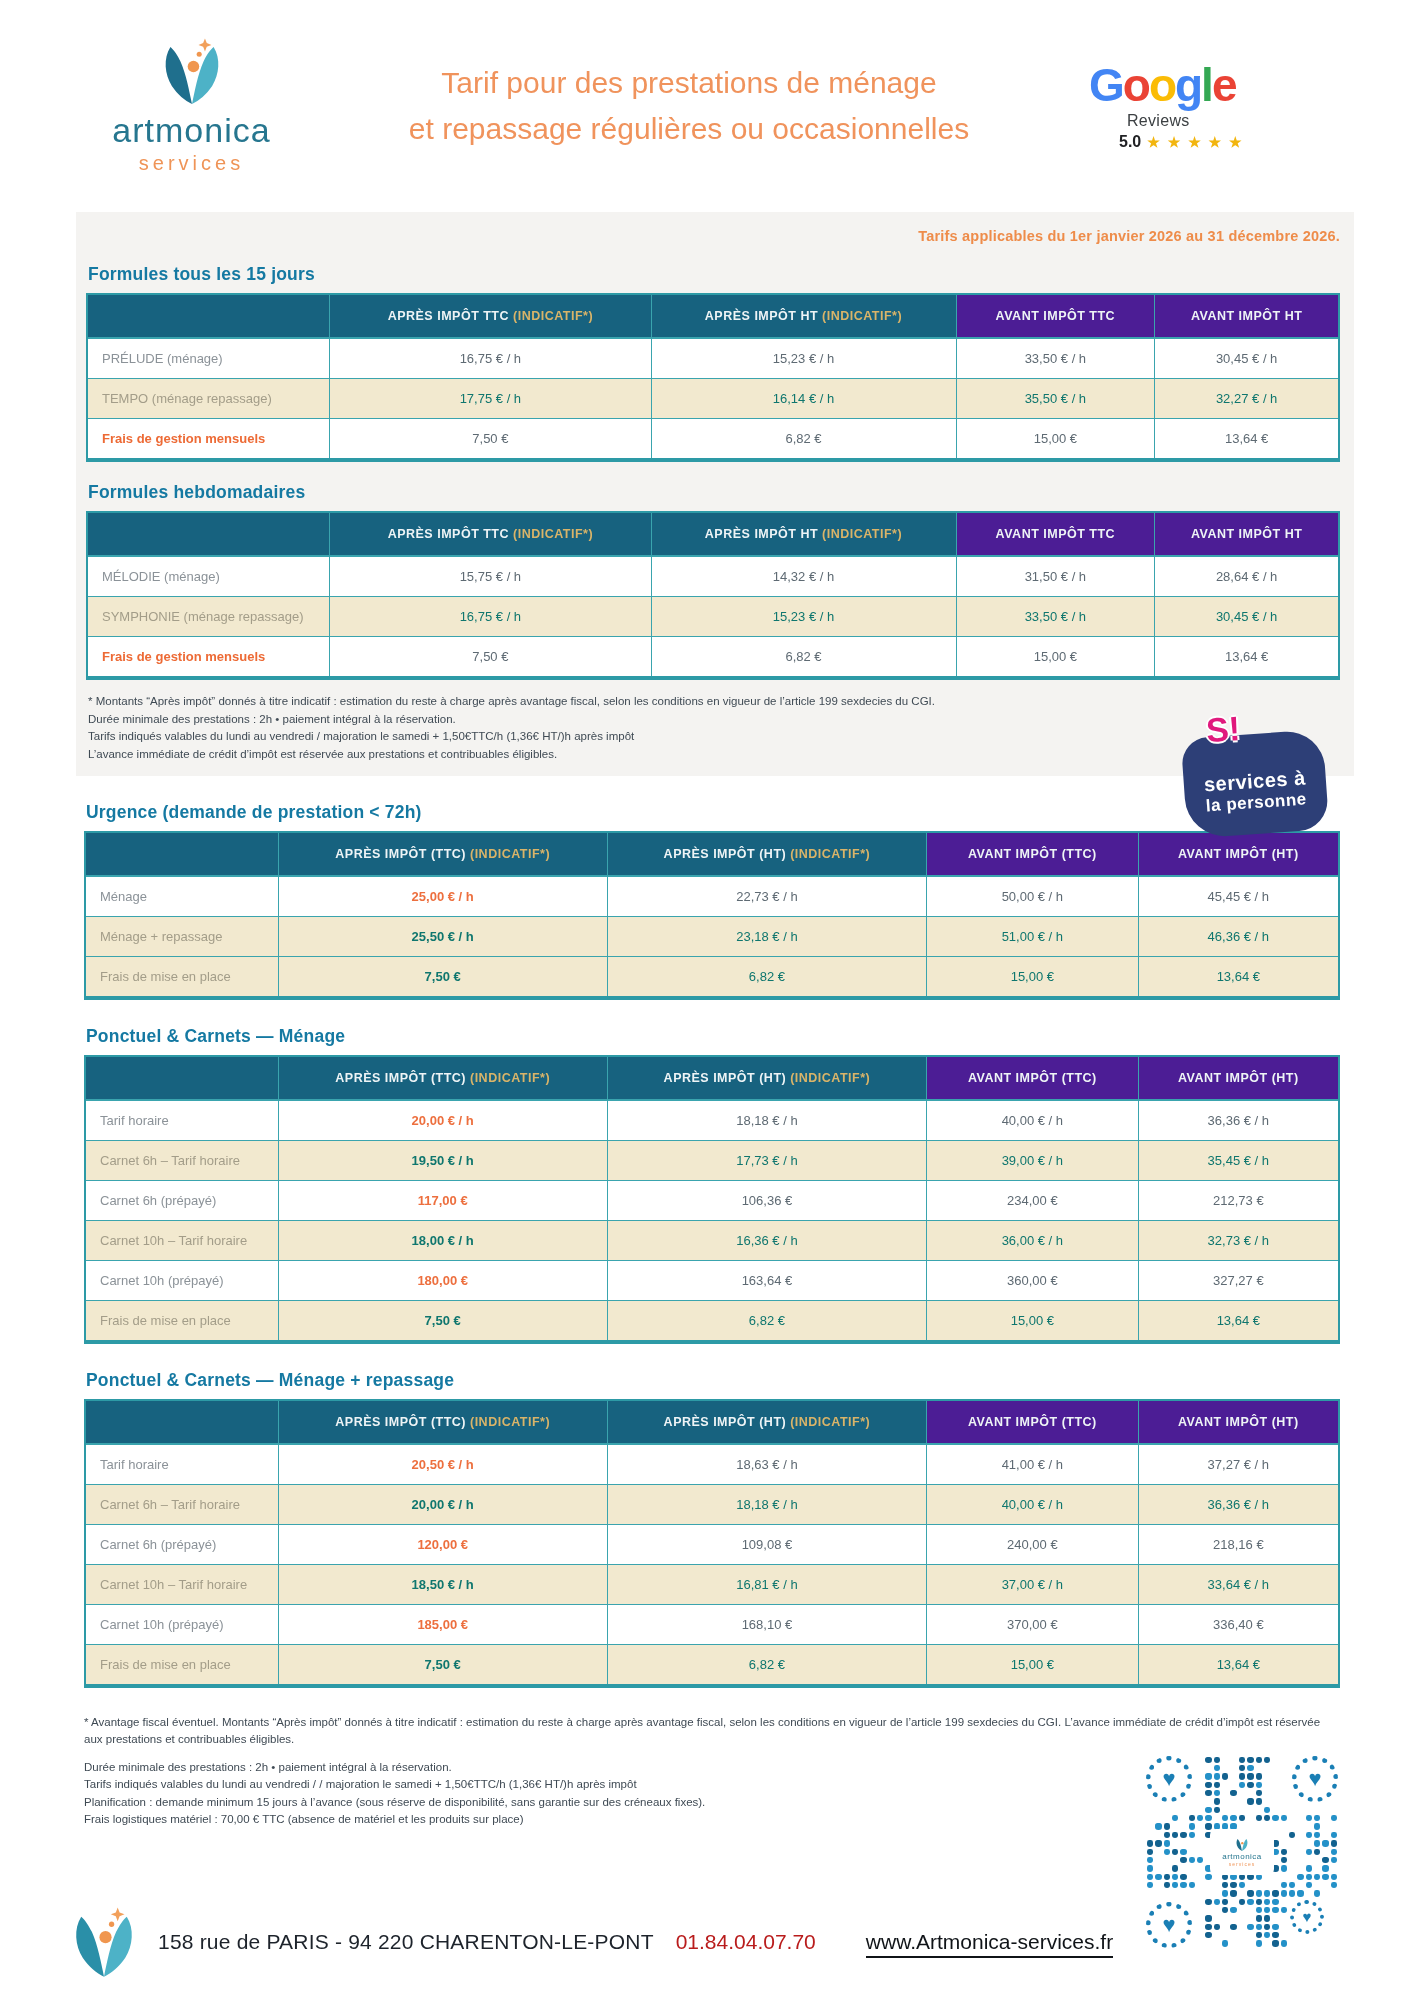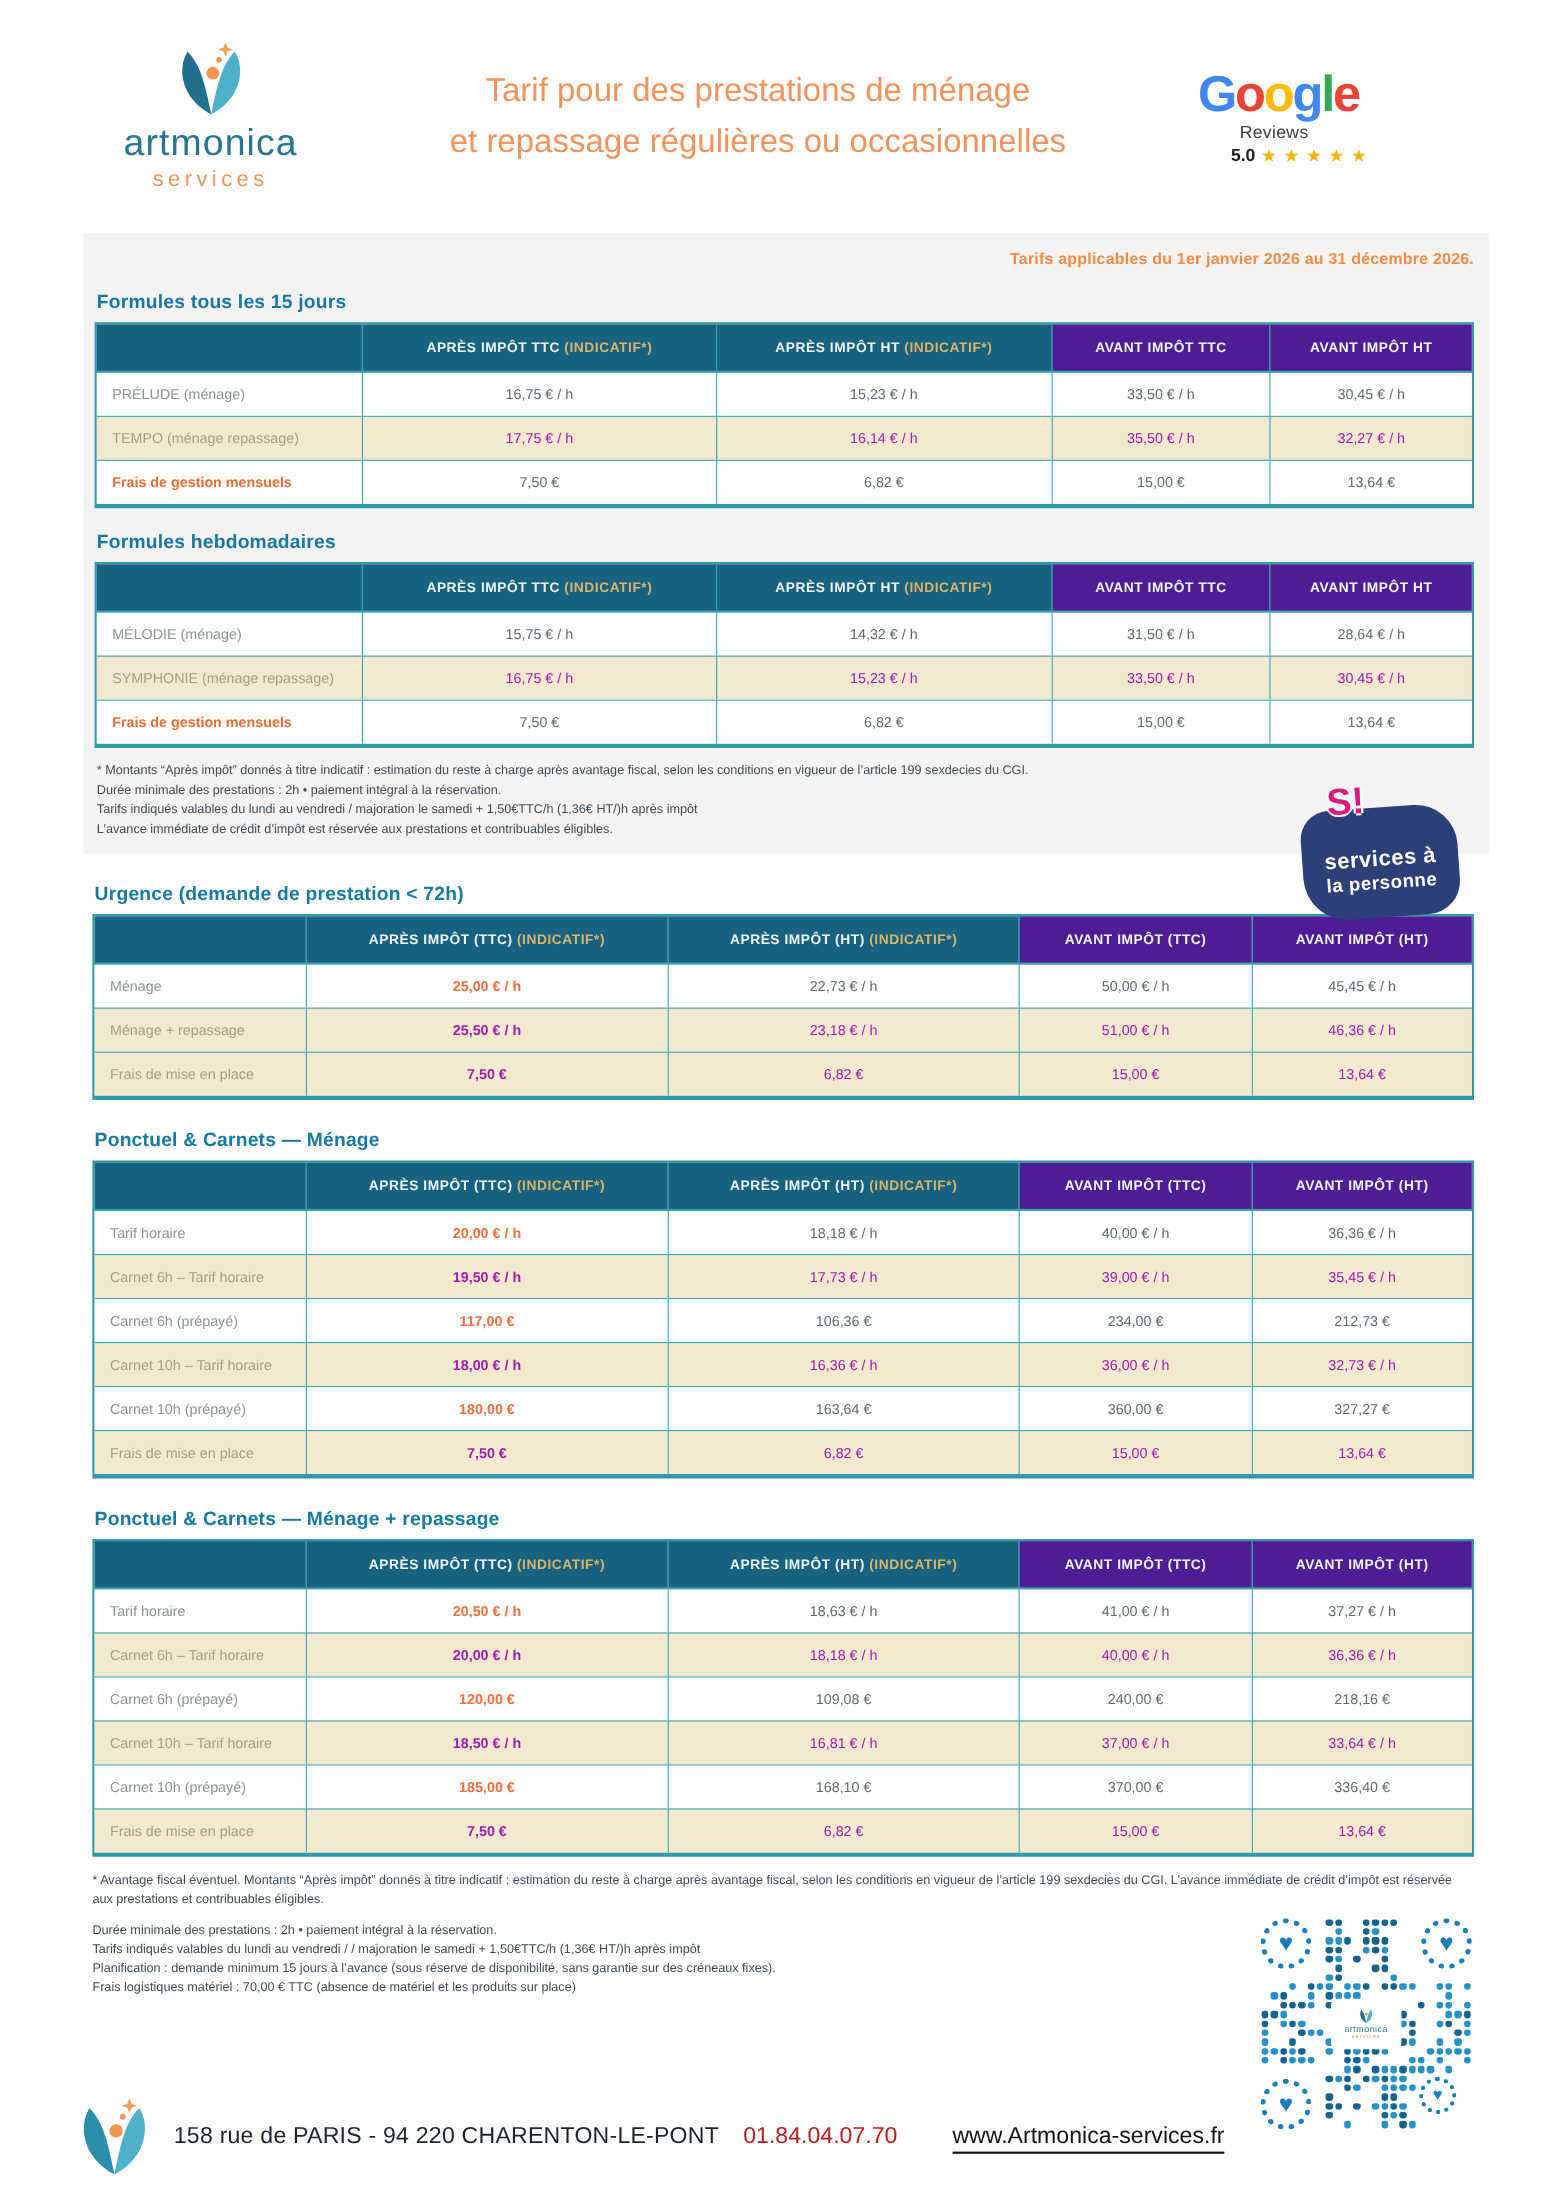--- a/index.html
+++ b/index.html
@@ -46,21 +46,21 @@
   .price-table th:first-child { border-left:none; }
   .price-table th.dark { background:#4c1d95; }
   .price-table th .suffix { color:#d9b469; }
   .price-table td {
     padding:12px 6px; text-align:center; font-size:13px; color:#5e6a73;
     border-left:1px solid #3aa4ae; border-top:1px solid #3aa4ae; background:#fff;
   }
   .price-table td:first-child { border-left:none; }
   .price-table tr:first-child td { border-top:none; }
   .price-table td.rlabel { text-align:left; padding-left:14px; color:#8b9298; }
-  .price-table tr.shaded td { background:#f2e9cf; color:#a21caf; }
+  .price-table tr.shaded td { background:#f2e9cf; color:#0f766e; }
   .price-table tr.shaded td.rlabel { color:#a39d89; }
   .price-table td.accent { color:#ed6f3e; font-weight:700; }
   .price-table td.rlabel.accent { color:#ed6a35; font-weight:700; }
   
   .wide-first th:nth-child(1){width:19.3%} .wide-first th:nth-child(2){width:25.7%}
   .wide-first th:nth-child(3){width:24.4%} .wide-first th:nth-child(4){width:15.9%}
   .wide-first th:nth-child(5){width:14.7%}
   .narrow-first th:nth-child(1){width:15.3%} .narrow-first th:nth-child(2){width:26.3%}
   .narrow-first th:nth-child(3){width:25.5%} .narrow-first th:nth-child(4){width:16.9%}
   .narrow-first th:nth-child(5){width:16.0%}
@@ -79,21 +79,21 @@
   .sap-badge .sap-s {
     position:absolute; top:-26px; left:26px; color:#e0197d; font-size:34px; font-weight:800;
     text-shadow:-2px 0 0 #fff, 2px 0 0 #fff, 0 -2px 0 #fff, 0 2px 0 #fff;
   }
   .sap-line1 { font-size:20px; letter-spacing:.5px; margin-top:14px; }
   .sap-line2 { font-size:17px; letter-spacing:.5px; }
 
   
   .lower { position:relative; margin:0 74px 0 84px; }
 
-  .bottom-area { position:relative; margin-top:14px; }
+  .bottom-area { position:relative; margin-top:26px; }
   .bnote-par { font-size:11.5px; color:#3f4a54; line-height:1.5; max-width:1260px; }
   .bnote-lines { margin-top:11px; font-size:11.5px; color:#3f4a54; line-height:1.5; max-width:1040px; }
 
   
   .qr-box { position:absolute; right:2px; top:42px; width:192px; height:192px; background:#fff; }
   .qr-grid { position:absolute; inset:0; display:grid; grid-template-columns:repeat(23,1fr); grid-template-rows:repeat(23,1fr); }
   .qm { background:#2491c8; border-radius:40% 40% 50% 50%; margin:1px; }
   .qm.alt { background:#13628f; }
   .qr-eye { position:absolute; width:46px; height:46px; border:5px dotted #1a7fb5; border-radius:50%;
             display:flex; align-items:center; justify-content:center; background:#fff; }

